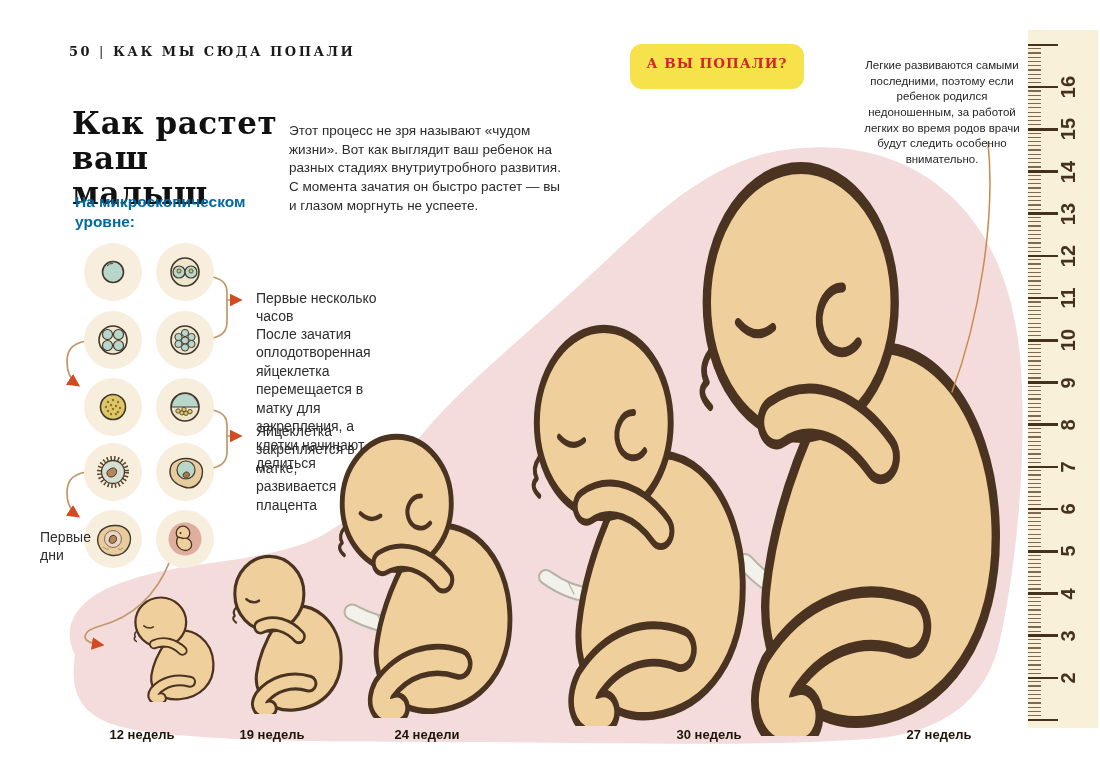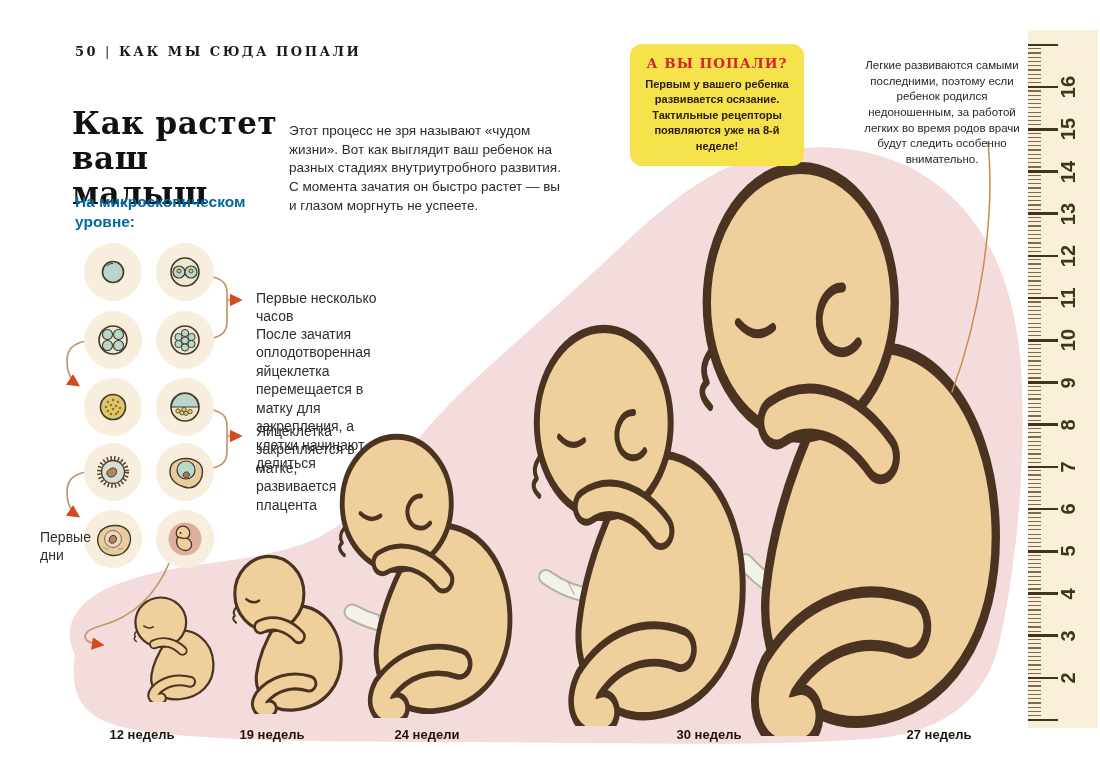--- a/index.html
+++ b/index.html
@@ -4,21 +4,21 @@
 <style>
   html,body{margin:0;padding:0}
   body{
     width:1100px;height:783px;position:relative;overflow:hidden;
     background:#ffffff;color:#222;
     font-family:"Liberation Sans","DejaVu Sans",sans-serif;
   }
   .abs{position:absolute}
 
   
-  .page-header{left:75px;top:44px;font-family:"DejaVu Serif","Liberation Serif",serif;
+  .page-header{left:69px;top:44px;font-family:"DejaVu Serif","Liberation Serif",serif;
     font-weight:700;font-size:13px;letter-spacing:2.5px;color:#1a1a1a;white-space:nowrap}
   .page-header .sep{margin:0 7px;font-weight:400}
 
   
   .main-title{left:72px;top:106px;width:215px;
     font-family:"DejaVu Serif","Liberation Serif",serif;font-weight:700;
     font-size:31px;line-height:1.13;color:#111;letter-spacing:.5px}
   .intro{left:277px;top:110px;width:274px;font-size:13.5px;line-height:1.38;color:#2b2b2b}
 
   
@@ -274,21 +274,20 @@
   <circle cx="24.5" cy="23" r="1" fill="#3c2d1c"></circle>
 </svg>
 
 <div class="abs micro-label lbl-hours">Первые несколько часов</div>
 <div class="abs micro-label lbl-after">После зачатия оплодотворенная яйцеклетка перемещается в матку для закрепления, а клетки начинают делиться</div>
 <div class="abs micro-label lbl-impl">Яйцеклетка закрепляется в матке, развивается плацента</div>
 <div class="abs micro-label lbl-days">Первые дни</div>
 
 <div class="abs dyk">
   <div class="dyk-title">А ВЫ ПОПАЛИ?</div>
-  <div class="dyk-text">Первым у вашего ребенка развивается осязание. Тактильные рецепторы появляются уже на 8-й неделе!</div>
 </div>
 
 <div class="abs lungs-note">Легкие развиваются самыми последними, поэтому если ребенок родился недоношенным, за работой легких во время родов врачи будут следить особенно внимательно.</div>
 
 <div class="abs week-label" style="left:82px">12 недель</div>
 <div class="abs week-label" style="left:212px">19 недель</div>
 <div class="abs week-label" style="left:367px">24 недели</div>
 <div class="abs week-label" style="left:649px">30 недель</div>
 <div class="abs week-label" style="left:879px">27 недель</div>
 

